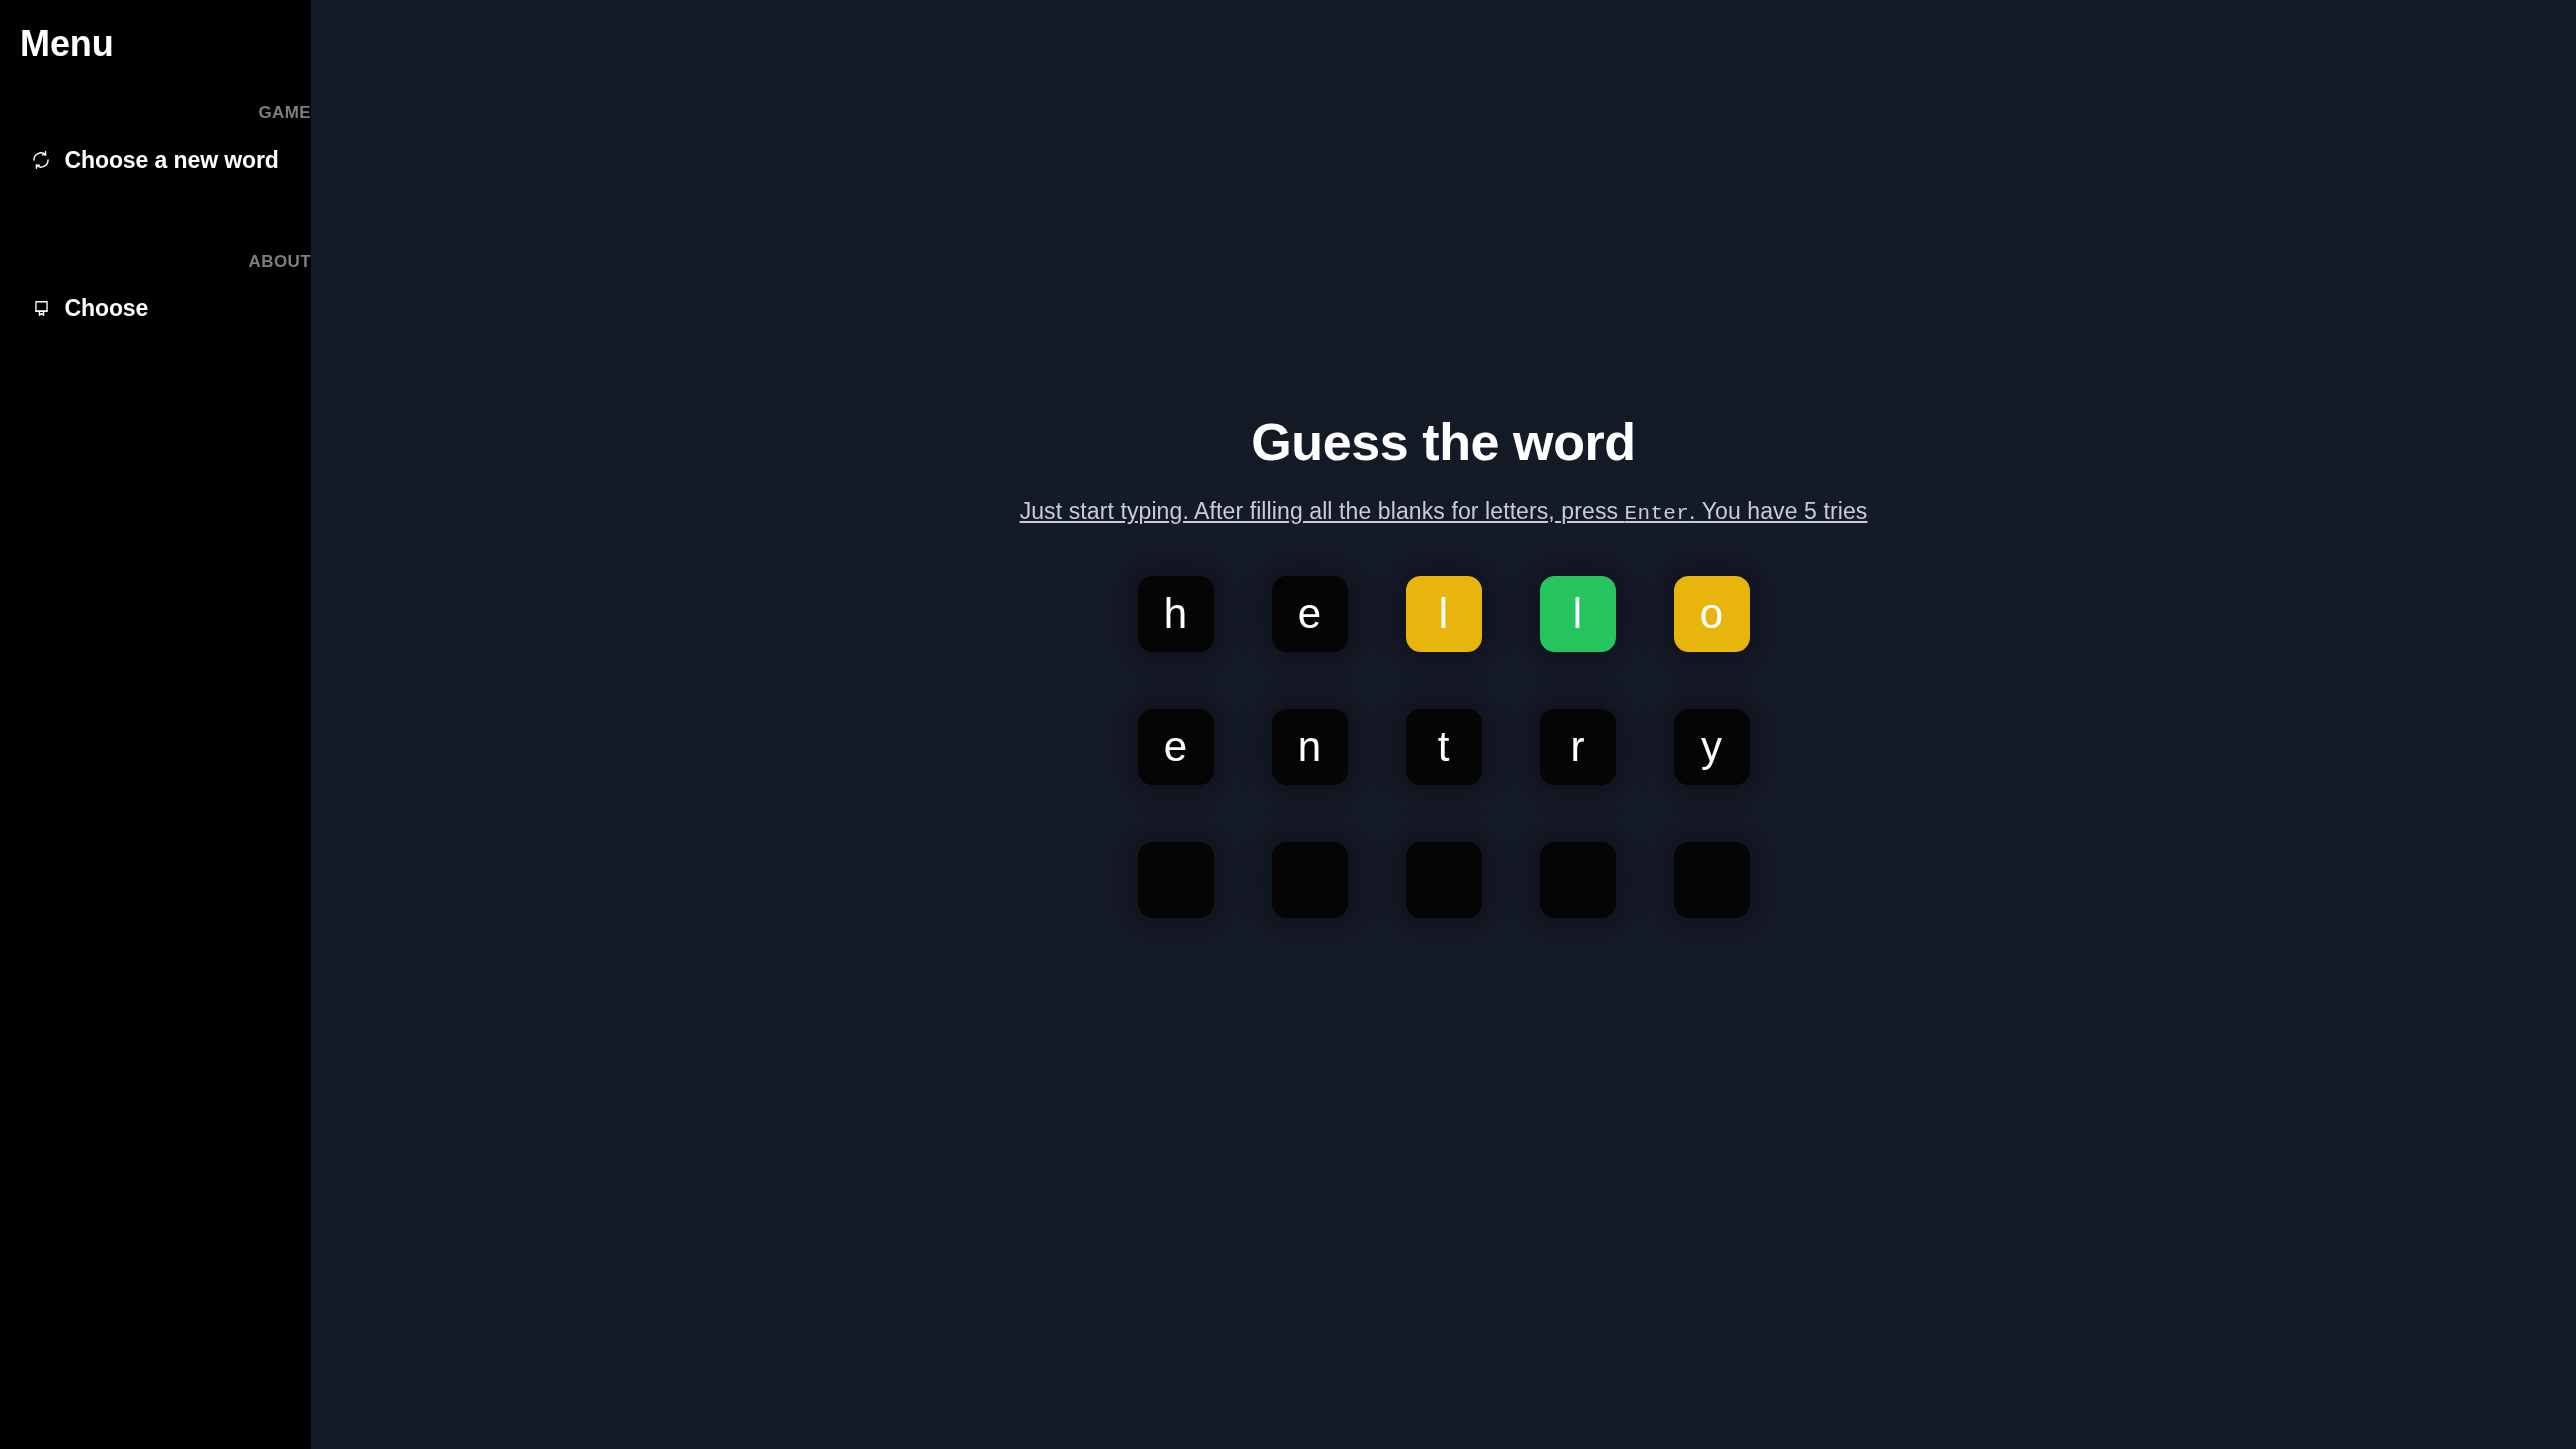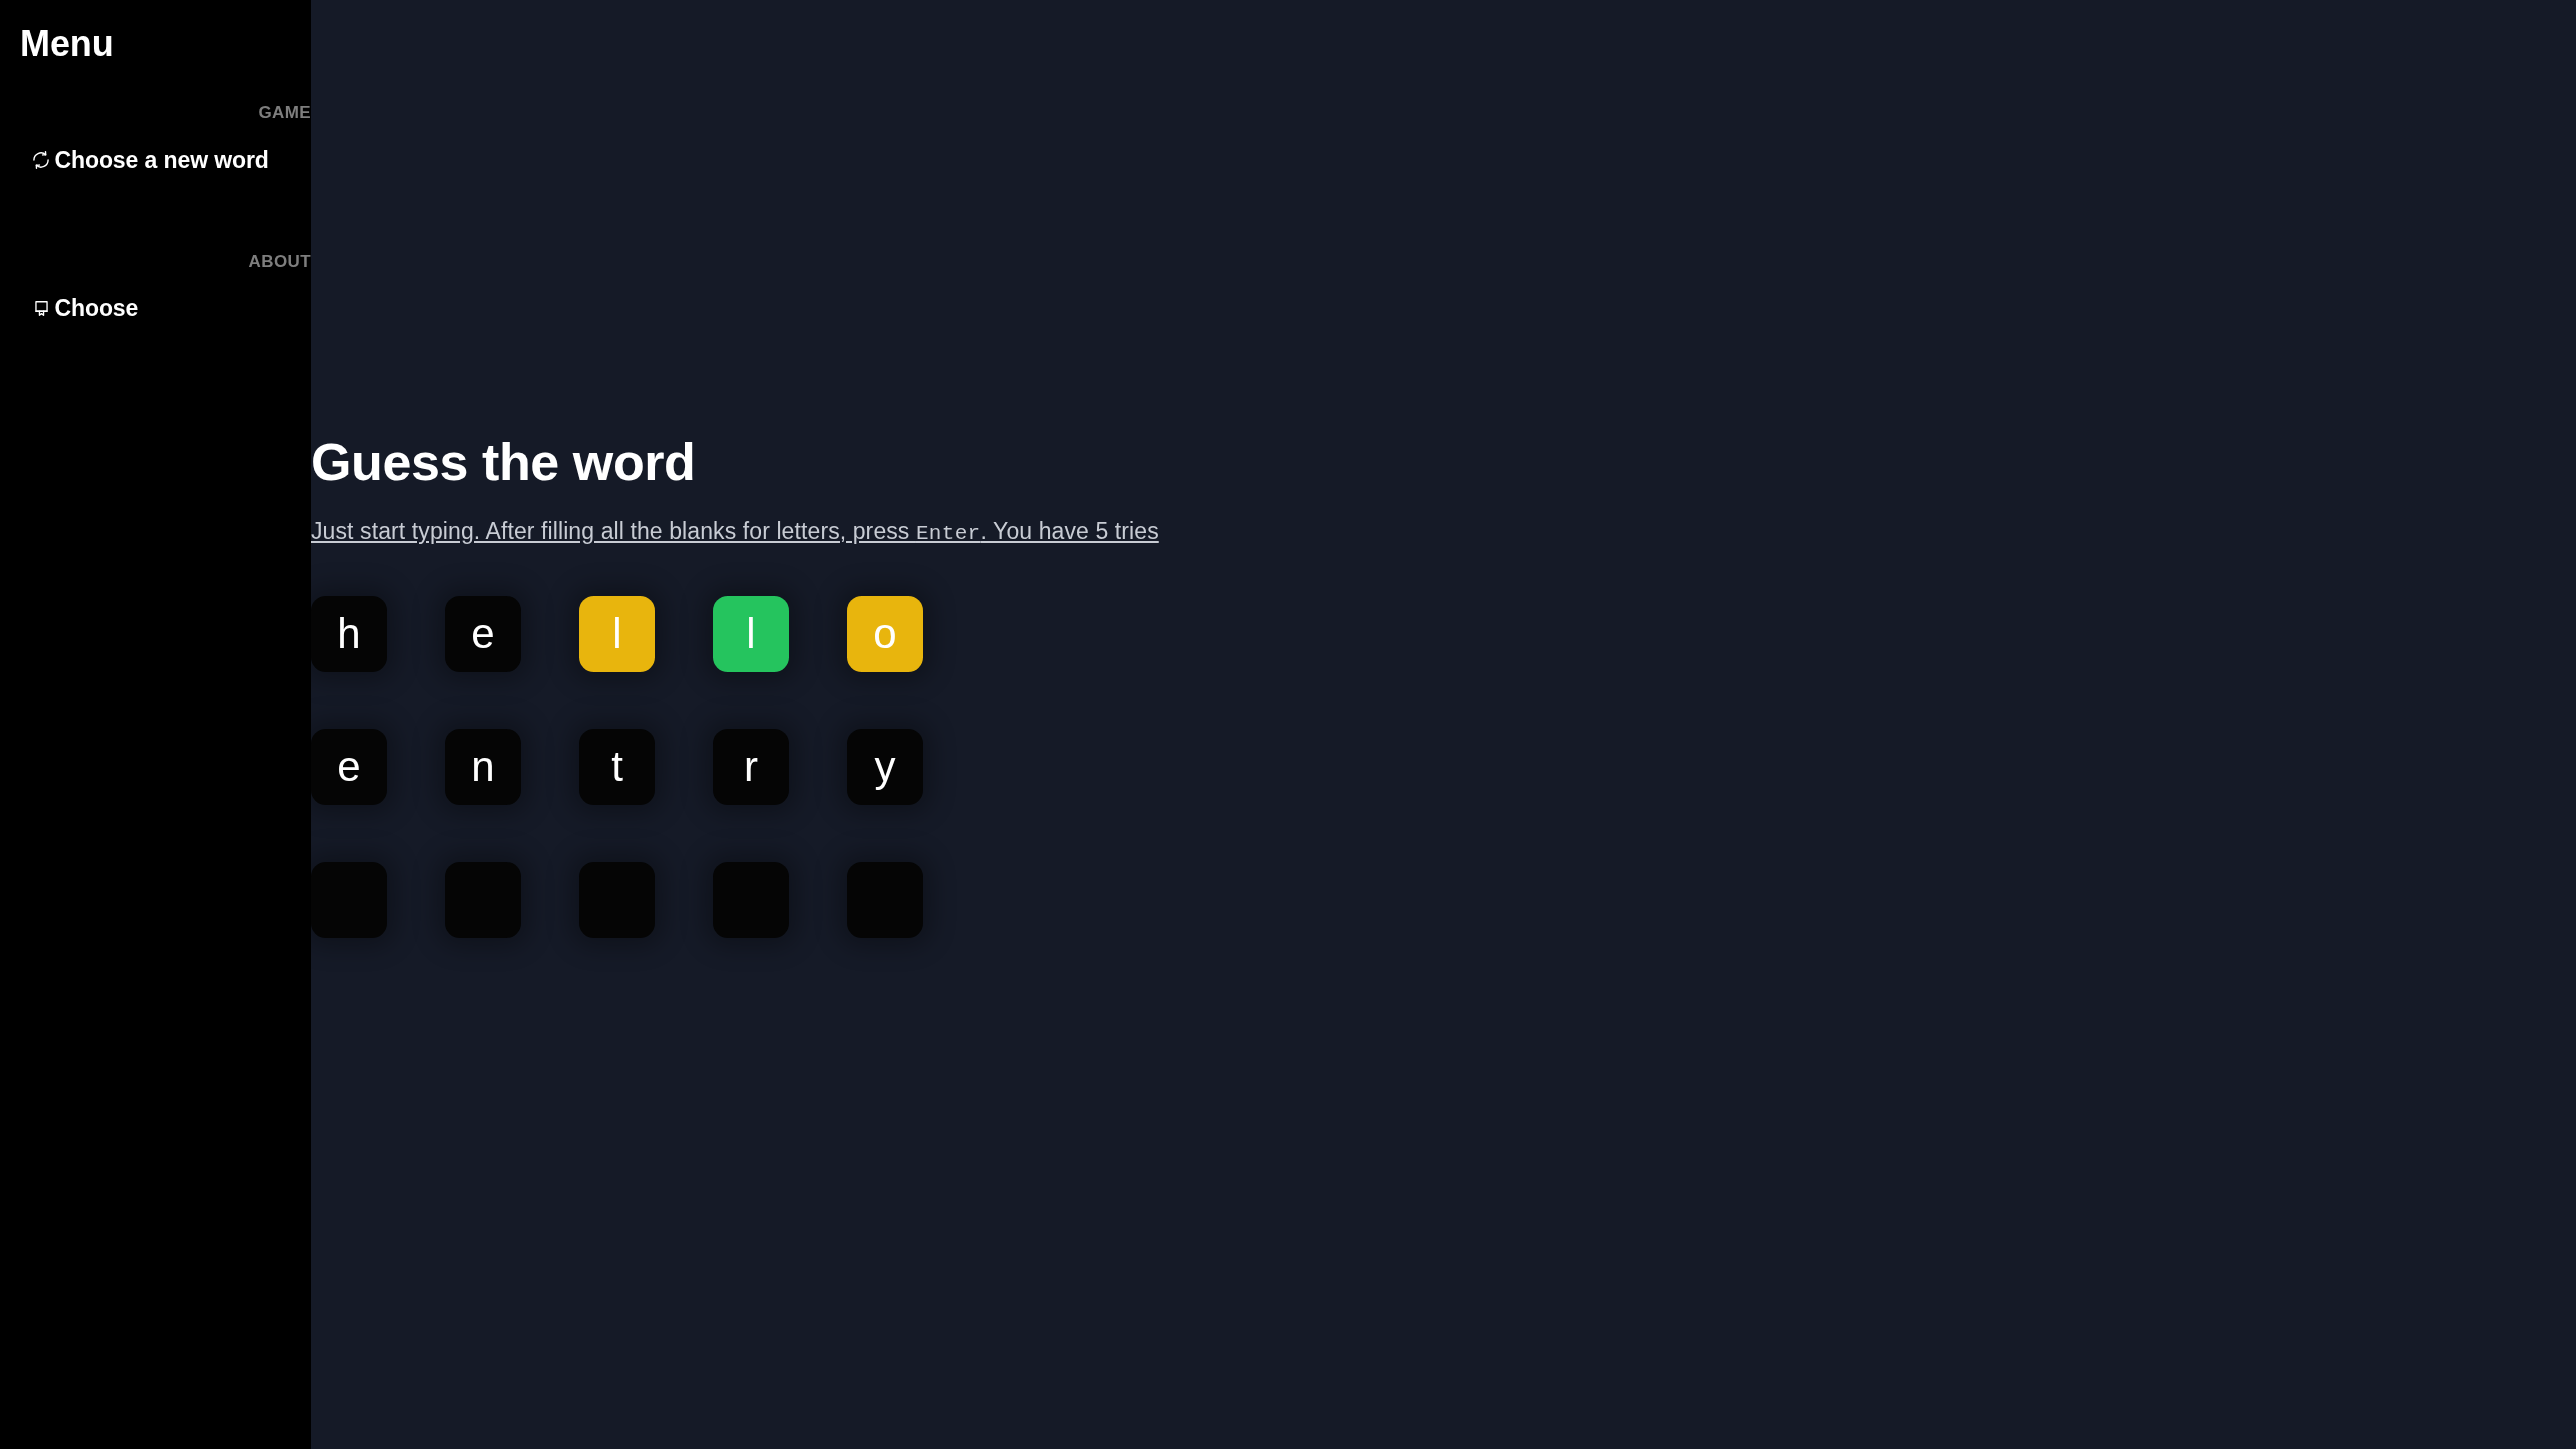--- a/index.html
+++ b/index.html
@@ -53,21 +53,21 @@
     font-size: 17px;
     font-weight: bold;
     color: #7e7e7e;
     letter-spacing: 0.4px;
     padding: 0 0 0 20px;
   }
 
   .nav-item {
     display: flex;
     align-items: center;
-    gap: 2px;
+    gap: 12px;
     padding: 0 0 0 29.5px;
     margin-top: 19.5px;
     height: 35px;
     cursor: pointer;
     text-decoration: none;
   }
 
   .nav-icon {
     width: 23px;
     height: 23px;
@@ -91,24 +91,24 @@
     flex: 1;
     height: 100%;
     background: #151a27;
     position: relative;
   }
 
   .board-wrap {
     position: absolute;
     left: 0;
     right: 0;
-    top: 436px;
+    top: 416px;
     display: flex;
     flex-direction: column;
-    align-items: flex-start;
+    align-items: center;
   }
 
   .game-title {
     font-size: 52px;
     font-weight: bold;
     color: #ffffff;
     letter-spacing: -0.4px;
     line-height: 1.0;
     text-align: center;
   }

